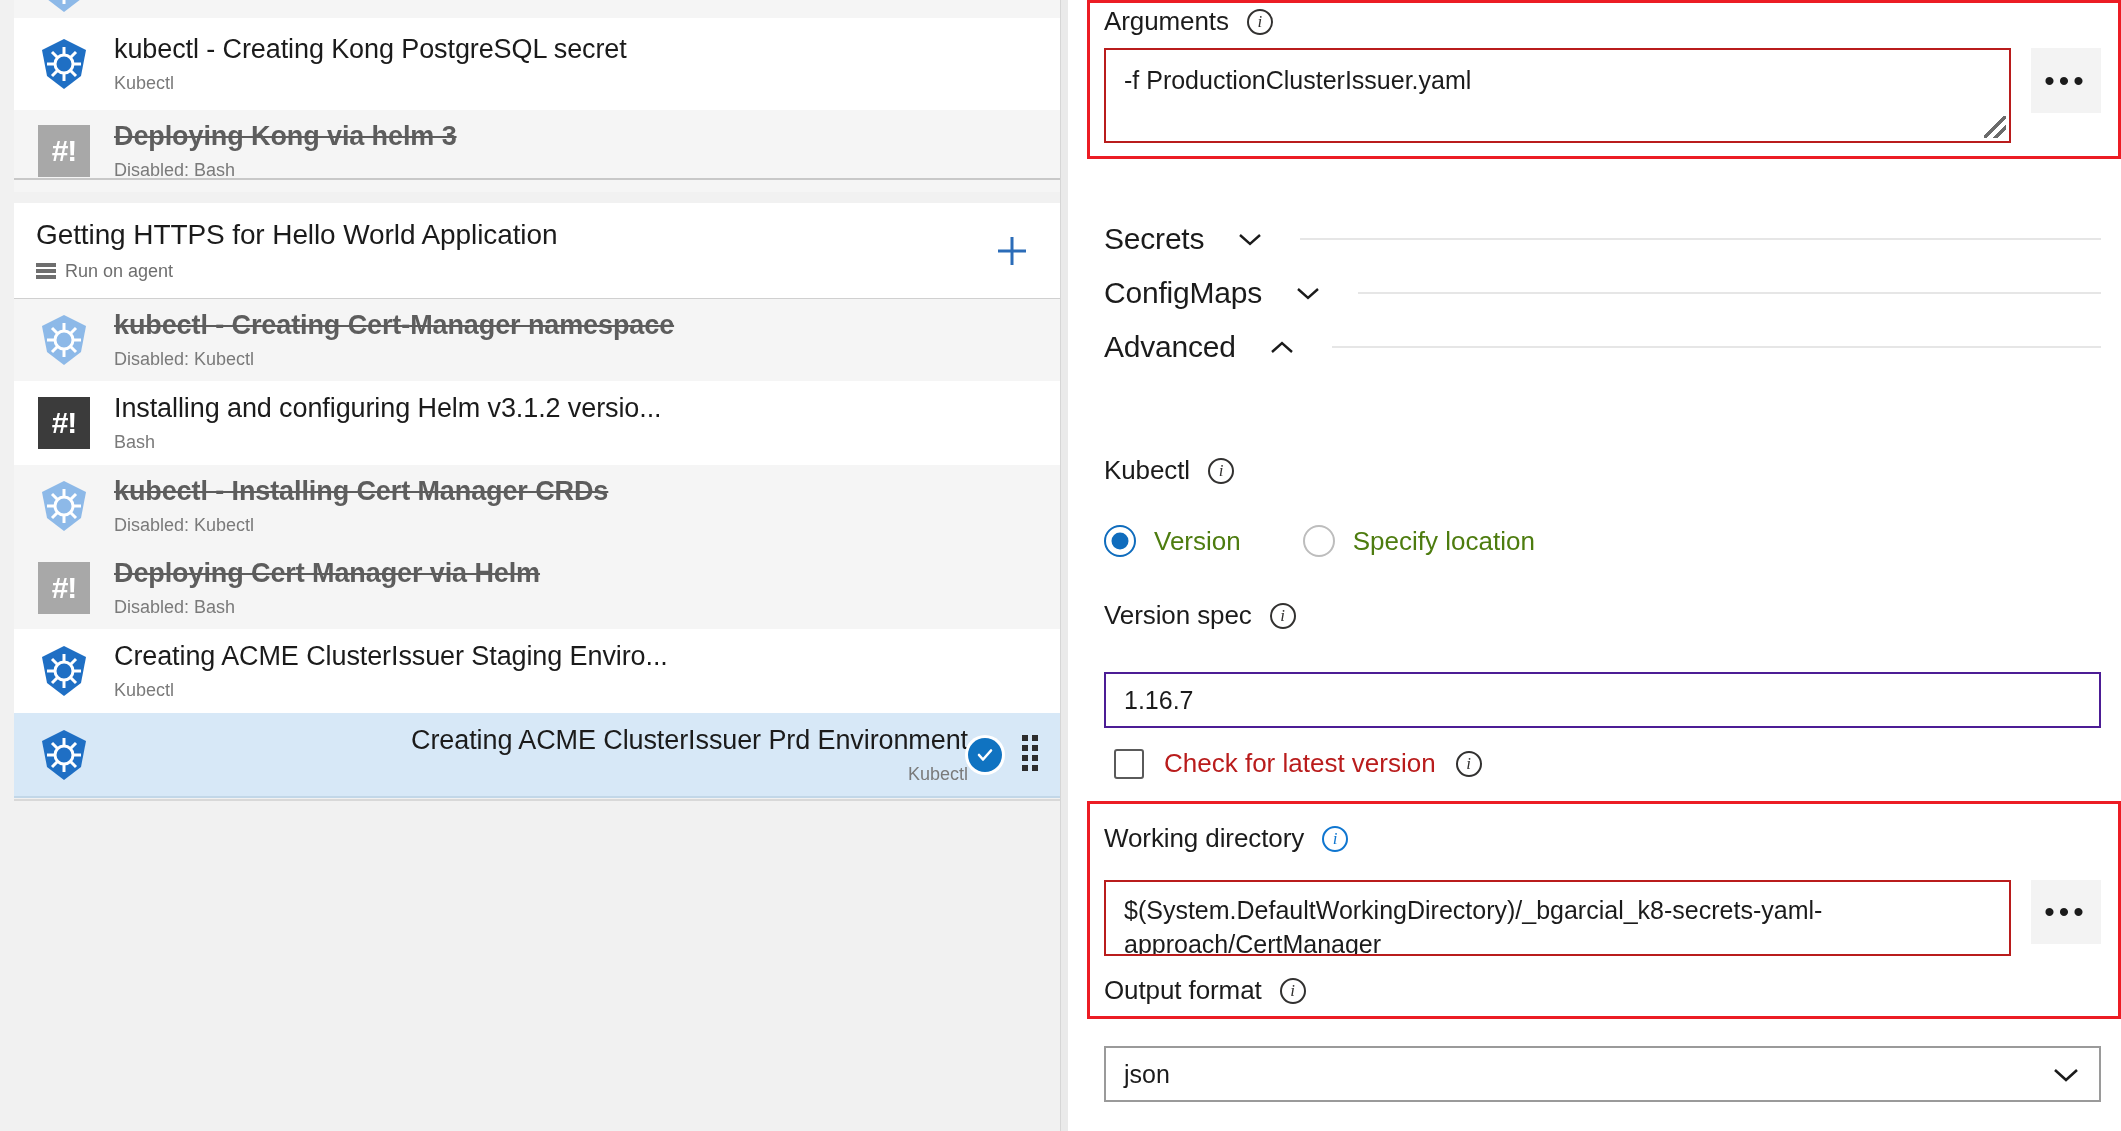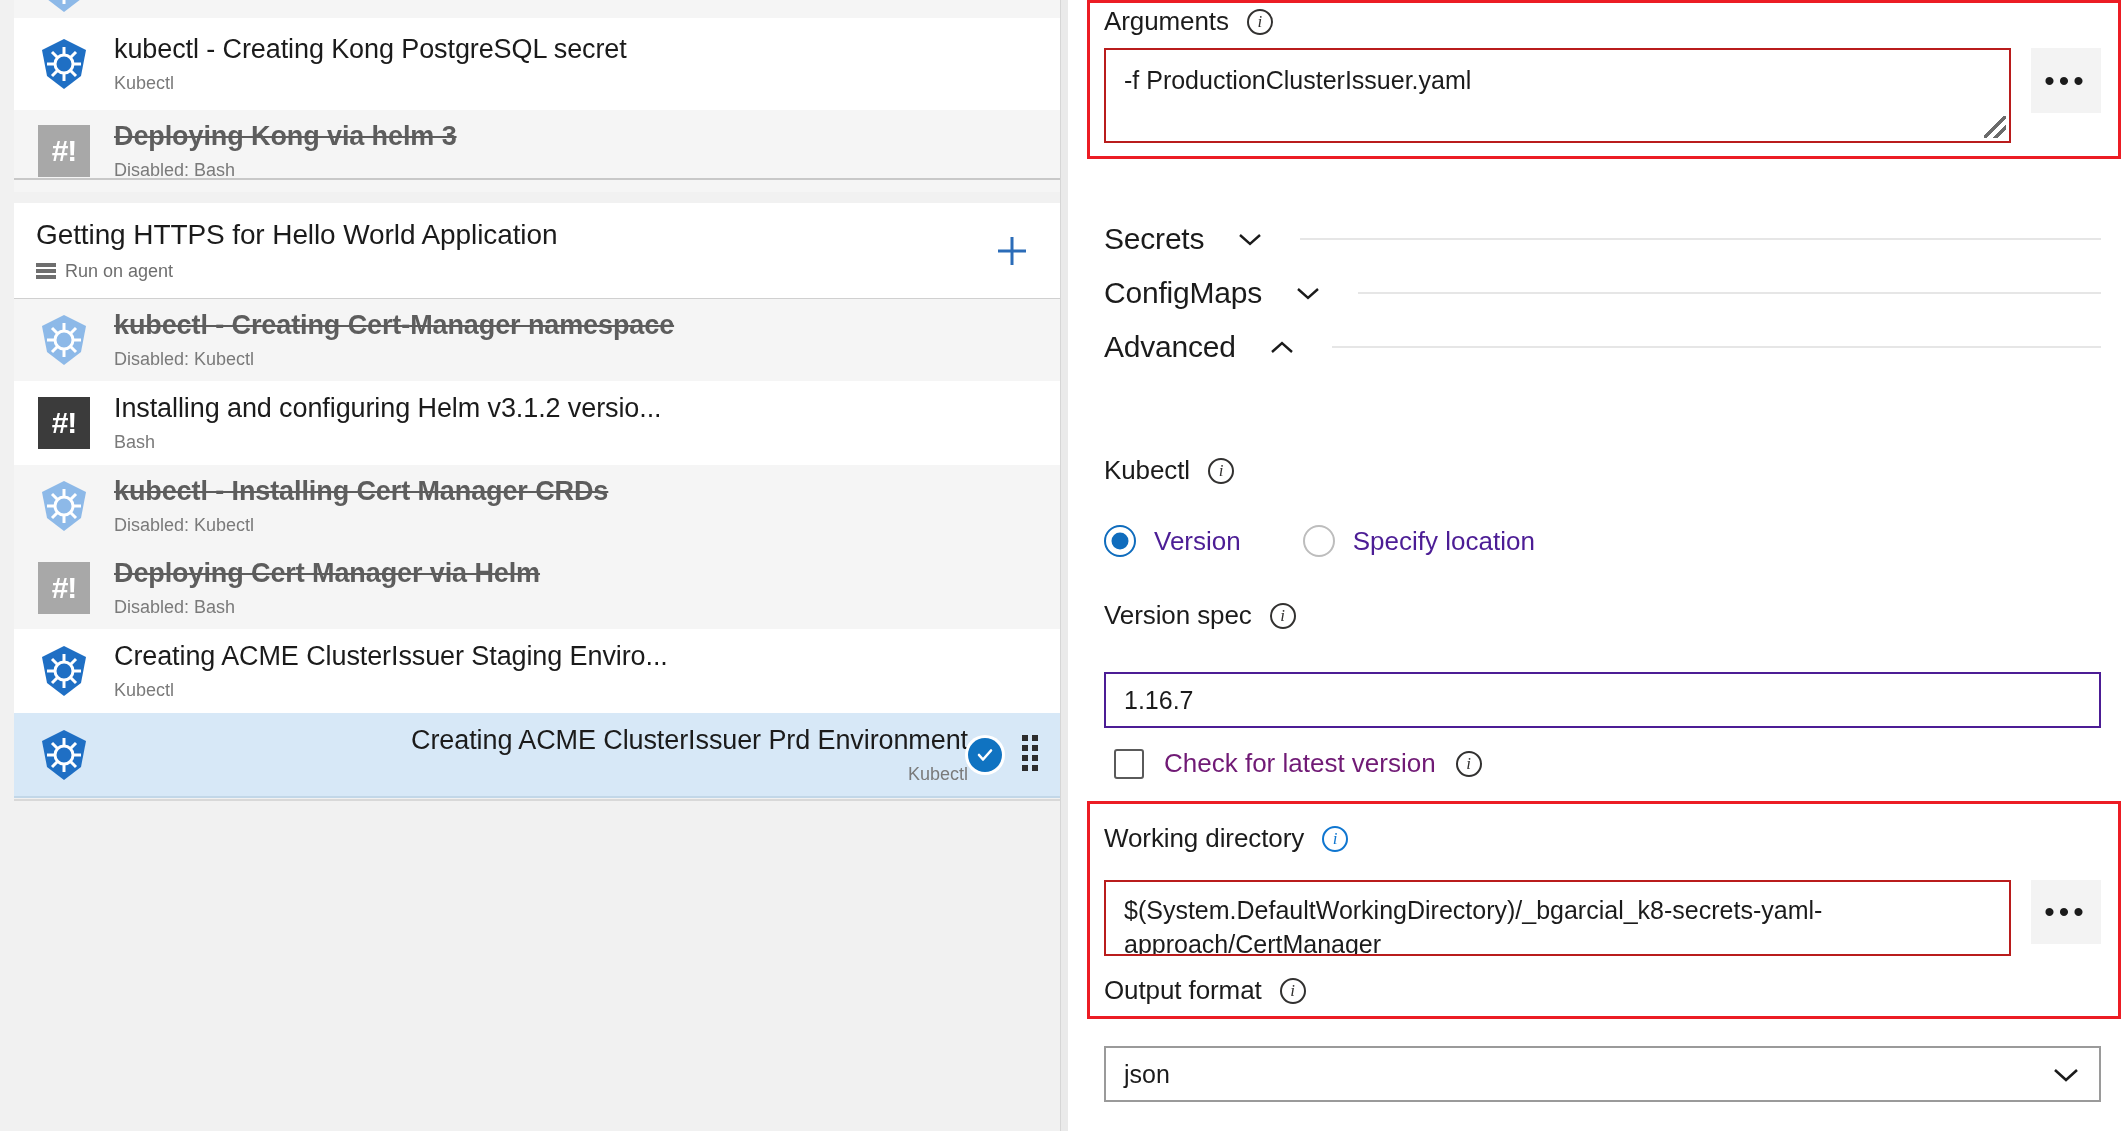--- a/index.html
+++ b/index.html
@@ -170,33 +170,33 @@
   .radio { display: flex; align-items: center; gap: 18px; cursor: pointer; }
   .radio .dot {
     width: 32px; height: 32px; border-radius: 50%; border: 2px solid #bdbdbd;
     background: #fff; position: relative; flex: 0 0 auto;
   }
   .radio.checked .dot { border: 2px solid #0f6cbd; }
   .radio.checked .dot::after {
     content: ""; position: absolute; left: 50%; top: 50%; width: 17px; height: 17px;
     border-radius: 50%; background: #0f6cbd; transform: translate(-50%, -50%);
   }
-  .radio .rlabel { font-size: 26px; color: #4c1d95; }
+  .radio .rlabel { font-size: 26px; color: #4d7c0f; }
 
   .textfield {
     border: 2px solid #4c1d95; background: #fff;
     display: flex; align-items: center;
     font-size: 25px; color: #1b1b1b; padding: 0 18px;
   }
   .checkbox-row { display: flex; align-items: center; gap: 20px; }
   .cbox {
     width: 30px; height: 30px; border: 2px solid #5a5a5a; border-radius: 3px;
     background: #fff; cursor: pointer; flex: 0 0 auto;
   }
-  .cb-label { font-size: 26px; color: #701a75; }
+  .cb-label { font-size: 26px; color: #b91c1c; }
 
   .select-box {
     border: 2px solid #9a9a9a; background: #fff;
     display: flex; align-items: center; justify-content: space-between;
     padding: 0 18px; font-size: 25px; color: #1b1b1b; cursor: pointer;
   }
 </style>
 </head>
 <body>
 

